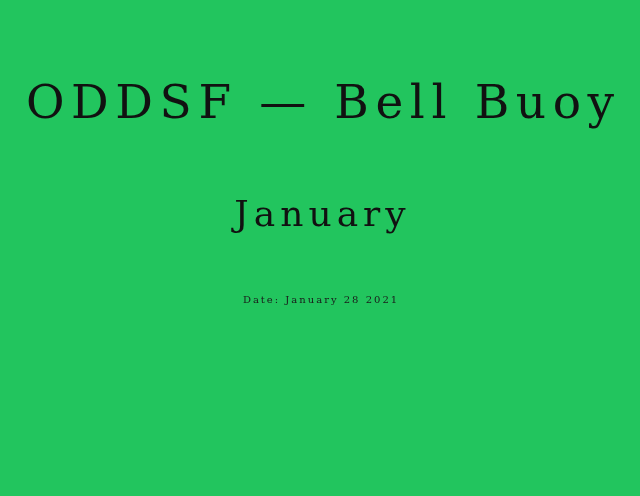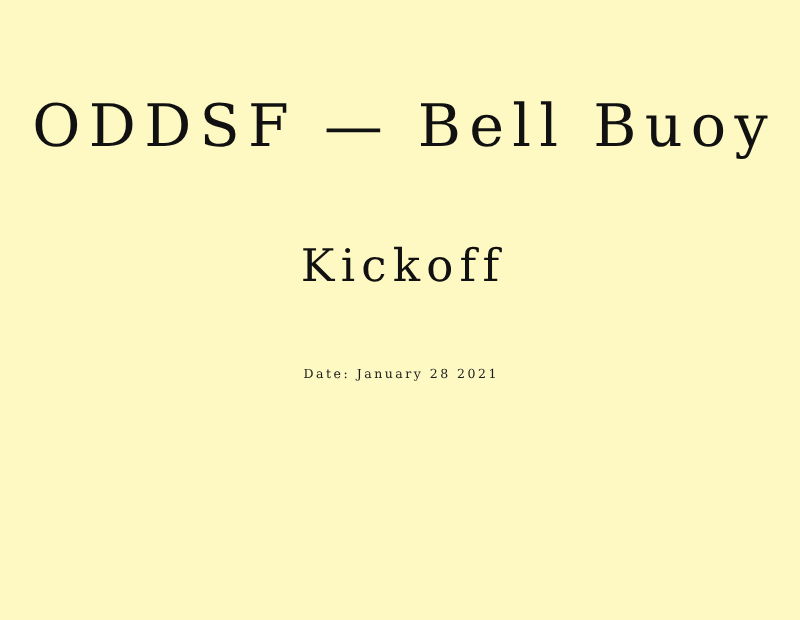--- a/index.html
+++ b/index.html
@@ -12,21 +12,21 @@
     height: 496px;
     background: #ffffff;
     font-family: "DejaVu Sans Mono", "Liberation Mono", monospace;
     overflow: hidden;
   }
 
   .slide {
     position: relative;
     width: 640px;
     height: 496px;
-    background: #fef9c3;
+    background: #22c55e;
     box-sizing: border-box;
   }
 
   .slide-content {
     position: absolute;
     left: 0;
     top: 0;
     width: 640px;
     text-align: center;
   }
@@ -92,21 +92,21 @@
 </style>
 </head>
 <body>
 
 <div class="slide">
 
   <div class="slide-content">
 
     <h1 class="slide-title">ODDSF — Bell Buoy</h1>
 
-    <h2 class="slide-subtitle">Kickoff</h2>
+    <h2 class="slide-subtitle">January</h2>
 
     <p class="slide-date">Date: January 28 2021</p>
 
     <div class="slide-body"></div>
 
   </div>
 
 </div>
 
 </body></html>

